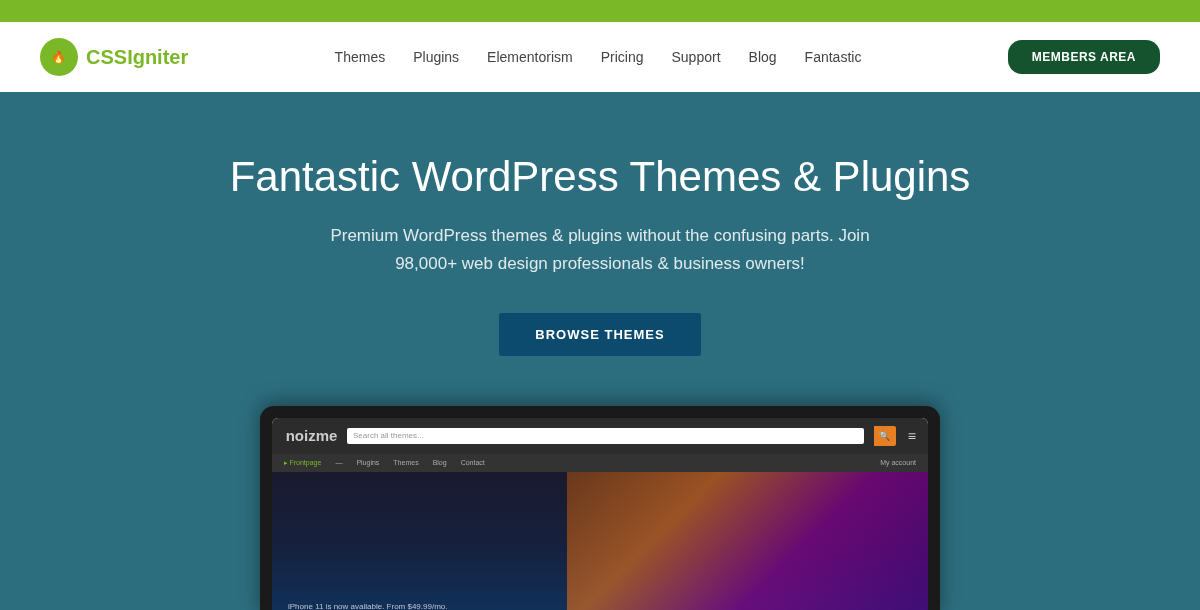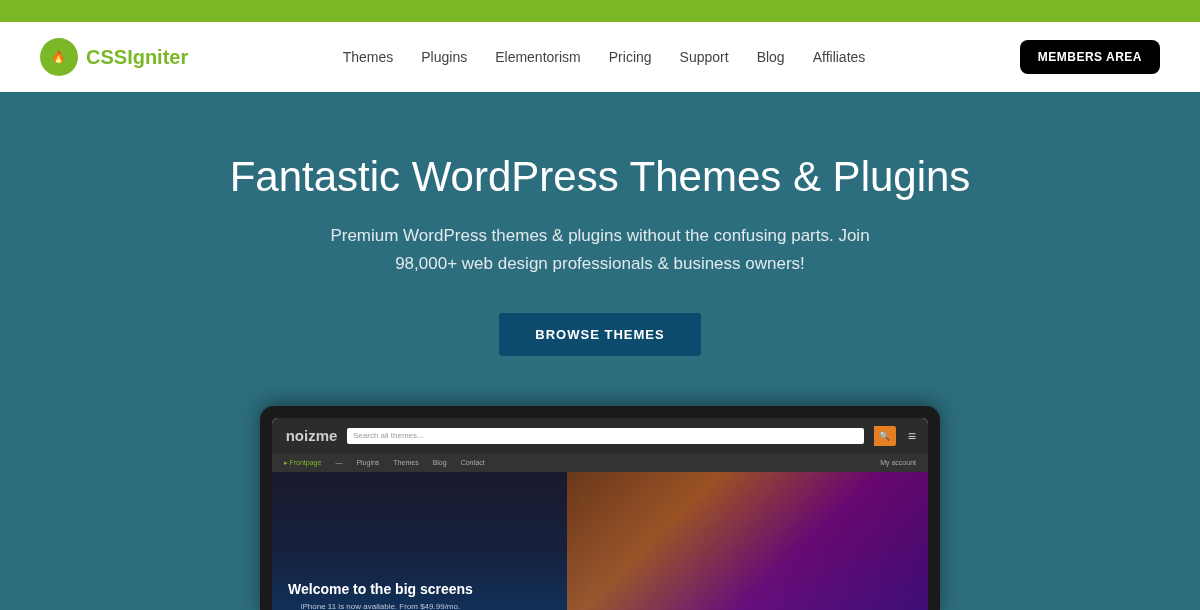--- a/index.html
+++ b/index.html
@@ -59,30 +59,30 @@
     }
 
     .nav-links a {
       text-decoration: none;
       color: #444;
       font-size: 14px;
       font-weight: 500;
     }
 
     .members-btn {
-      background-color: #000000;
+      background-color: #14532d;
       color: white;
       border: none;
-      padding: 10px 18px;
+      padding: 10px 24px;
       font-size: 12px;
       font-weight: bold;
       text-transform: uppercase;
       letter-spacing: 0.5px;
       cursor: pointer;
-      border-radius: 8px;
+      border-radius: 14px;
     }
 
     
     .hero {
       background-color: #2d6e7e;
       width: 100%;
       padding: 60px 40px 0 40px;
       display: flex;
       flex-direction: column;
       align-items: center;
@@ -268,21 +268,21 @@
     </div>
   </div>
 
   <ul class="nav-links">
     <li><a href="#">Themes</a></li>
     <li><a href="#">Plugins</a></li>
     <li><a href="#">Elementorism</a></li>
     <li><a href="#">Pricing</a></li>
     <li><a href="#">Support</a></li>
     <li><a href="#">Blog</a></li>
-    <li><a href="#">Affiliates</a></li>
+    <li><a href="#">Fantastic</a></li>
   </ul>
 
   <button class="members-btn">MEMBERS AREA</button>
 </nav>
 
 <div class="hero">
   <h1 class="hero-title">Fantastic WordPress Themes &amp; Plugins</h1>
   <p class="hero-subtitle">Premium WordPress themes &amp; plugins without the confusing parts. Join 98,000+ web design professionals &amp; business owners!</p>
   <button class="browse-btn">BROWSE THEMES</button>
 
@@ -305,21 +305,20 @@
           <span>Plugins</span>
           <span>Themes</span>
           <span>Blog</span>
           <span>Contact</span>
           <span class="inner-nav2-right">My account</span>
         </div>
 
         <div class="inner-hero">
           <div class="inner-hero-bg"></div>
           <div class="inner-hero-text">
-            <div class="inner-hero-title">Welcome to the big screens</div>
             <div class="inner-hero-subtitle">iPhone 11 is now available. From $49.99/mo.</div>
           </div>
         </div>
 
       </div>
     </div>
   </div>
 </div>
 
 </body></html>

